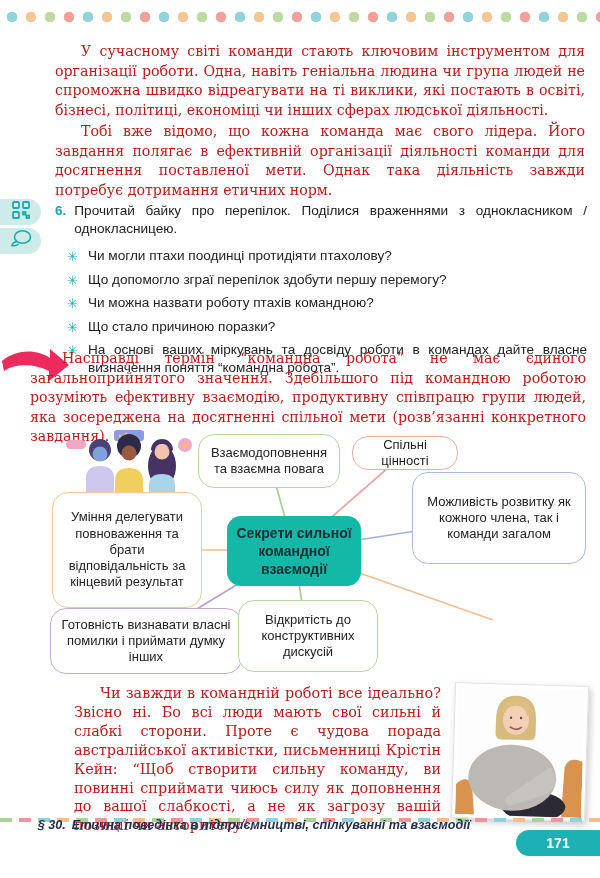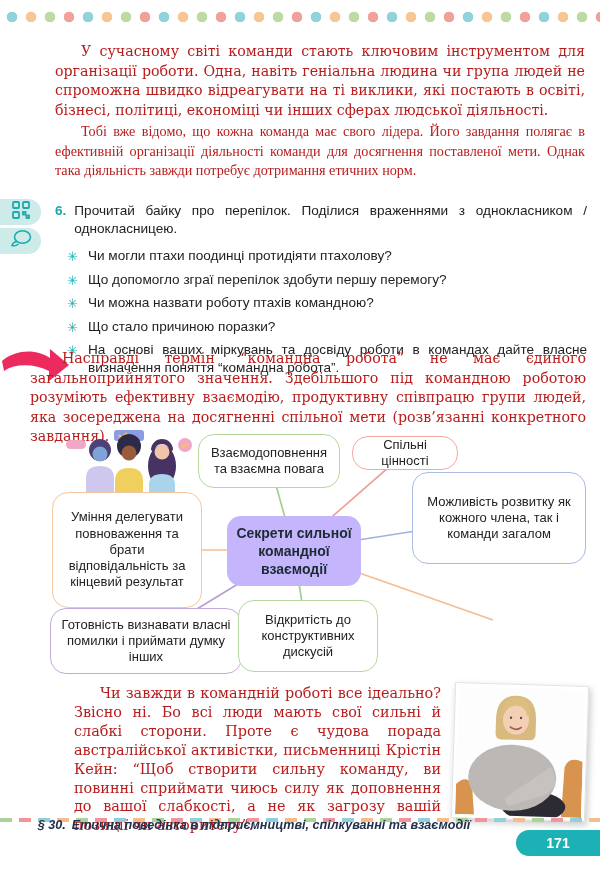--- a/index.html
+++ b/index.html
@@ -13,21 +13,21 @@
       radial-gradient(circle at 25px 6px, #f6c795 0 5px, transparent 5.6px),
       radial-gradient(circle at 44px 6px, #bcdaa2 0 5px, transparent 5.6px),
       radial-gradient(circle at 63px 6px, #f2a19a 0 5px, transparent 5.6px);
     background-size:76px 12px; background-repeat:repeat-x; }
 
   .serif { font-family:"DejaVu Serif", serif; font-size:14.2px; line-height:19.6px;
            text-align:justify; color:#b91c1c; margin:0; }
   .indent { text-indent:26px; }
 
   #p1 { position:absolute; top:42px;  left:55px; width:530px; }
-  #p2 { position:absolute; top:122px; left:55px; width:530px;font-family:Liberation Serif, serif; }
+  #p2 { position:absolute; top:122px; left:55px; width:530px; }
 
   
   .pill { position:absolute; left:0; width:41px; height:26px; background:#cdebe9;
           border-radius:0 13px 13px 0; display:flex; align-items:center; justify-content:center; }
   .pill-qr { top:199px; } .pill-chat { top:228px; }
 
   
   .exercise { position:absolute; top:202px; left:55px; width:532px; color:#222; }
   .ex-head { display:flex; gap:8px; font-size:13.6px; line-height:18px; }
   .ex-num  { color:#18a7ad; font-weight:700; flex:0 0 auto; }
@@ -45,21 +45,21 @@
   .mindmap { position:absolute; top:428px; left:0; width:600px; height:254px; }
   .mm-lines { position:absolute; left:0; top:0; }
   .node { position:absolute; background:#fff; border:1.6px solid #ccc; border-radius:16px;
           display:flex; align-items:center; justify-content:center; text-align:center;
           font-size:13px; line-height:16.2px; color:#222; padding:6px 8px; box-sizing:border-box; }
   .b-green  { border-color:#b2d8a0; }
   .b-pink   { border-color:#f3a8a0;text-align:center; }
   .b-blue   { border-color:#a9bce2; }
   .b-orange { border-color:#f6c79e; }
   .b-purple { border-color:#c3aad9; }
-  .node-center { background:#c4b5fd; border:none; font-weight:700; font-size:14px;
+  .node-center { background:#14b8a6; border:none; font-weight:700; font-size:14px;
                  line-height:18px; color:#1c2b33; border-radius:14px; }
   #n-people     { position:absolute; left:66px;  top:2px; }
   #n-complement { left:198px; top:6px;   width:142px; height:54px; }
   #n-values     { left:352px; top:8px;   width:106px; height:34px; }
   #n-development{ left:412px; top:44px;  width:174px; height:92px; }
   #n-center     { left:227px; top:88px;  width:134px; height:70px; }
   #n-delegate   { left:52px;  top:64px;  width:150px; height:116px; }
   #n-emotions   { left:398px; top:138px; width:192px; height:110px; }
   #n-mistakes   { left:50px;  top:180px; width:192px; height:66px; }
   #n-openness   { left:238px; top:172px; width:140px; height:72px; }

